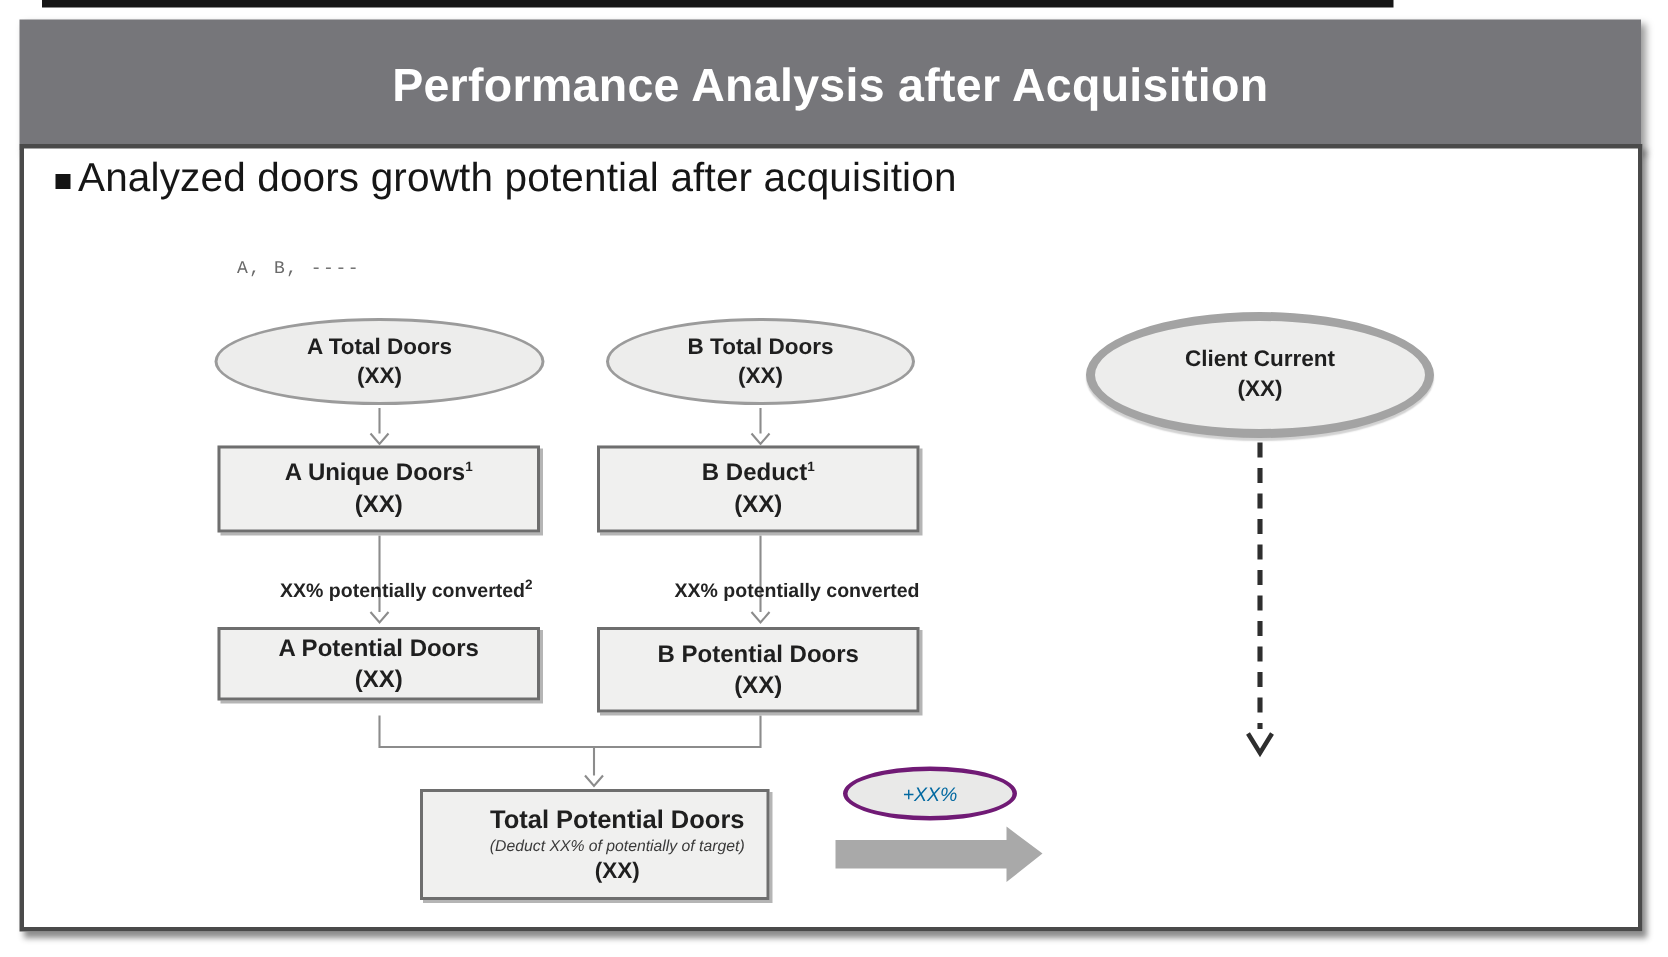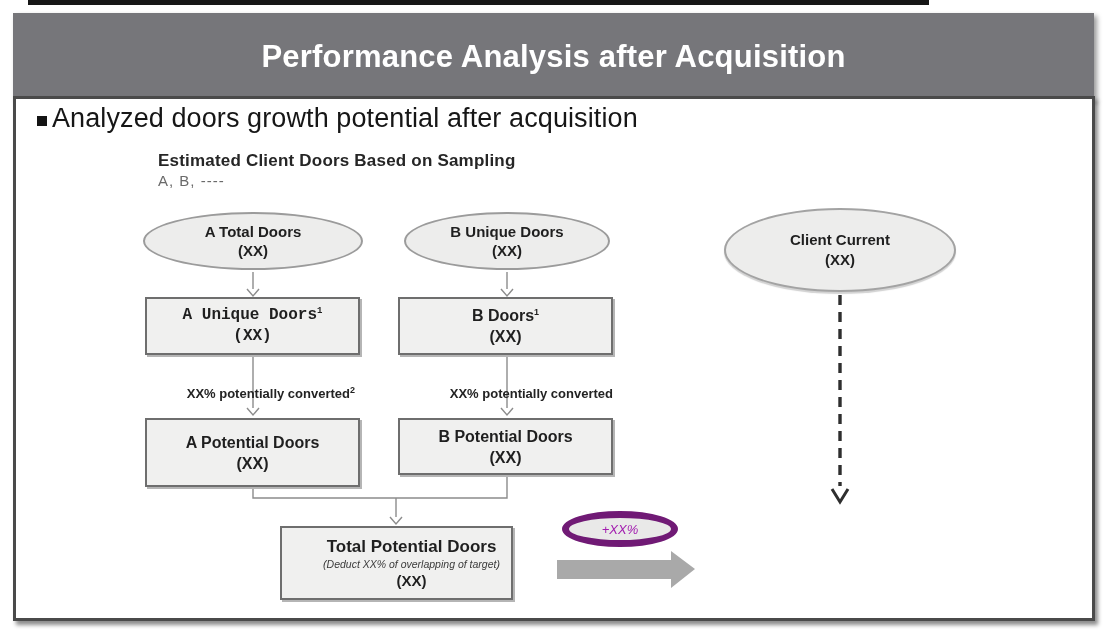--- a/index.html
+++ b/index.html
@@ -40,41 +40,41 @@
     position: absolute; left: 52px; top: 103px;
     font-size: 27px; color: #161616; letter-spacing: 0.1px;
   }
 
   .diagram-title {
     position: absolute; left: 158px; top: 151px;
     font-size: 17px; font-weight: bold; color: #262626; letter-spacing: 0.2px;
   }
   .diagram-subtitle {
     position: absolute; left: 158px; top: 172px;
-    font-size: 15px; color: #6a6a6a; letter-spacing: 1px;
+    font-size: 12px; color: #6a6a6a; letter-spacing: 1px; font-family: Liberation Mono, monospace;
   }
 
   svg.connectors {
     position: absolute; left: 0; top: 0; width: 1112px; height: 638px;
     pointer-events: none;
   }
 
   .node {
     position: absolute; display: flex; flex-direction: column;
     align-items: center; justify-content: center; text-align: left;
     color: #1f1f1f; font-weight: bold;
   }
   .ellipse-node {
     border-radius: 50%;
     background: #ededec;
     border: 2px solid #9b9b9b;
     font-size: 15px; line-height: 19px;
   }
   .big-ellipse {
-    border: 2px solid #a3a3a3;
+    border: 6px solid #a3a3a3;
     box-shadow: 0 2px 1px rgba(0,0,0,0.18);
     font-size: 15px; line-height: 20px;
   }
   .rect-node {
     background: #f0f0ef;
     border: 2px solid #6e6e6e;
     box-shadow: 2px 2px 0 #b5b5b5;
     font-size: 16px; line-height: 21px;
   }
   .total-node .note {
@@ -84,42 +84,41 @@
   .total-node .ttl { font-size: 17px; line-height: 21px; }
   .total-node .val { font-size: 15px; line-height: 19px; }
 
   .convert-label {
     position: absolute; width: 215px; text-align: right;
     font-size: 13px; font-weight: bold; color: #232323;
   }
   .badge-ellipse {
     border-radius: 50%;
     background: #e9e9e8;
-    border: 7px solid #701a75;
-    font-size: 13px; font-style: italic; font-weight: normal; color: #a21caf;
+    border: 3px solid #701a75;
+    font-size: 13px; font-style: italic; font-weight: normal; color: #0369a1;
   }
   sup { font-size: 9px; vertical-align: super; line-height: 0; }
 </style>
 </head>
 <body>
 
 <div class="canvas">
 
   <div class="top-strip"></div>
 
   <div class="header-bar">
     <span class="header-title">Performance Analysis after Acquisition</span>
   </div>
 
   <div class="content-box"></div>
 
   <div class="bullet-marker"></div>
   <div class="bullet-text">Analyzed doors growth potential after acquisition</div>
 
-  <div class="diagram-title">Estimated Client Doors Based on Sampling</div>
   <div class="diagram-subtitle">A, B, ----</div>
 
   <svg class="connectors" viewBox="0 0 1112 638">
     <g stroke="#8c8c8c" stroke-width="1.4" fill="none">
 
       <path d="M253,272 V289"></path>
       <path d="M247,289 L253,296 L259,289"></path>
 
       <path d="M507,272 V289"></path>
       <path d="M501,289 L507,296 L513,289"></path>
@@ -142,52 +141,52 @@
     </g>
 
     <polygon points="557,560 671,560 671,551 695,569 671,588 671,579 557,579" fill="#a9a9a9" stroke="none"></polygon>
   </svg>
 
   <div class="node ellipse-node" style="left:143px; top:212px; width:220px; height:58px;">
     <div>A Total Doors</div>
     <div>(XX)</div>
   </div>
 
-  <div class="node rect-node" style="left:145px; top:297px; width:215px; height:58px;font-family:Liberation Mono, monospace;">
+  <div class="node rect-node" style="left:145px; top:297px; width:215px; height:58px;">
     <div><span>A Unique Doors</span><sup>1</sup></div>
     <div>(XX)</div>
   </div>
 
   <div class="convert-label" style="left:140px; top:386px;"><span>XX% potentially converted</span><sup>2</sup></div>
 
-  <div class="node rect-node" style="left:145px; top:418px; width:215px; height:69px;">
+  <div class="node rect-node" style="left:145px; top:418px; width:215px; height:49px;">
     <div>A Potential Doors</div>
     <div>(XX)</div>
   </div>
 
   <div class="node ellipse-node" style="left:404px; top:212px; width:206px; height:58px;">
-    <div>B Unique Doors</div>
+    <div>B Total Doors</div>
     <div>(XX)</div>
   </div>
 
   <div class="node rect-node" style="left:398px; top:297px; width:215px; height:58px;">
-    <div><span>B Doors</span><sup>1</sup></div>
+    <div><span>B Deduct</span><sup>1</sup></div>
     <div>(XX)</div>
   </div>
 
   <div class="convert-label" style="left:398px; top:386px;"><span>XX% potentially converted</span><sup></sup></div>
 
   <div class="node rect-node" style="left:398px; top:418px; width:215px; height:57px;">
     <div>B Potential Doors</div>
     <div>(XX)</div>
   </div>
 
   <div class="node rect-node total-node" style="left:280px; top:526px; width:233px; height:74px;padding-left:30px;">
     <div class="ttl">Total Potential Doors</div>
-    <div class="note">(Deduct XX% of overlapping of target)</div>
+    <div class="note">(Deduct XX% of potentially of target)</div>
     <div class="val">(XX)</div>
   </div>
 
   <div class="node badge-ellipse" style="left:562px; top:511px; width:116px; height:36px;">
     <div>+XX%</div>
   </div>
 
   <div class="node ellipse-node big-ellipse" style="left:724px; top:208px; width:232px; height:84px;">
     <div>Client Current</div>
     <div>(XX)</div>

